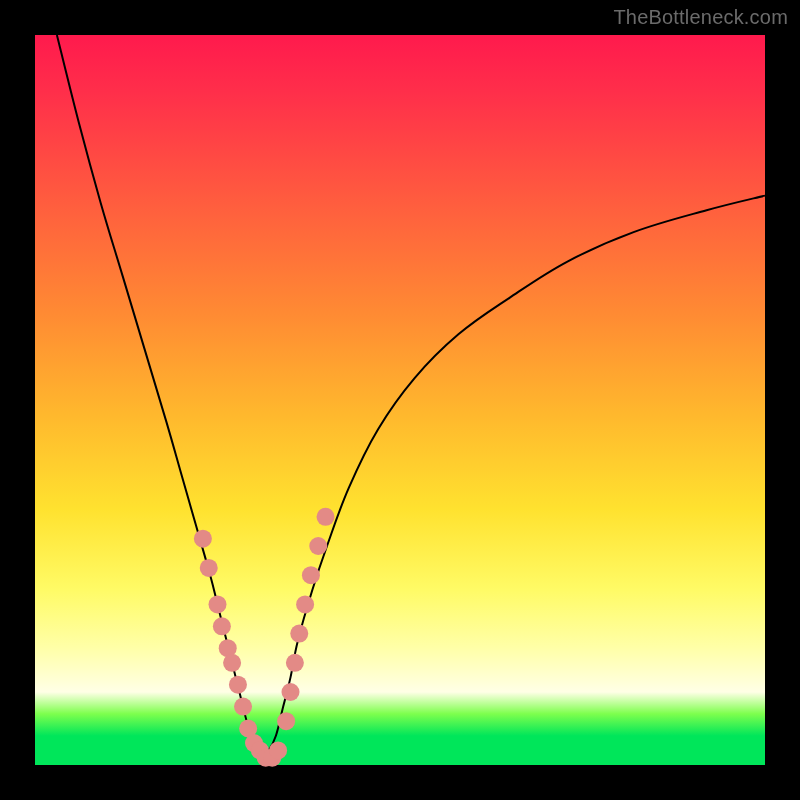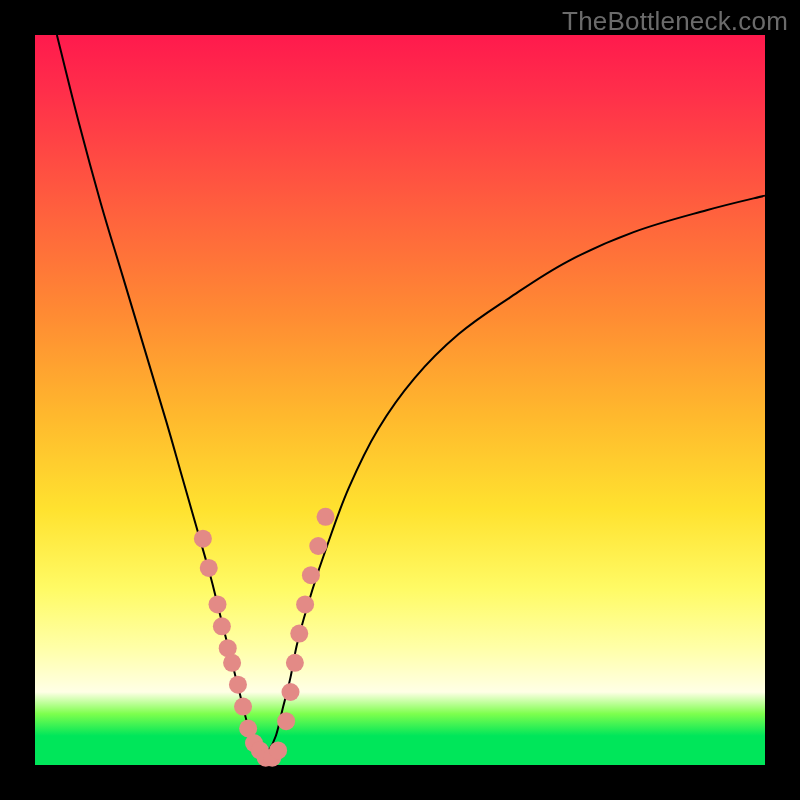--- a/index.html
+++ b/index.html
@@ -40,21 +40,21 @@
       #7dff4d 93%,
       #00e65a 96%,
       #00e65a 100%
     );
   }
   .watermark {
     position: absolute;
     top: 6px;
     right: 12px;
     color: #6b6b6b;
-    font-size: 26px;
+    font-size: 20px;
     letter-spacing: 0.2px;
     font-weight: 500;
     user-select: none;
   }
   svg.curve {
     position: absolute;
     left: 0;
     top: 0;
     width: 730px;
     height: 730px;

